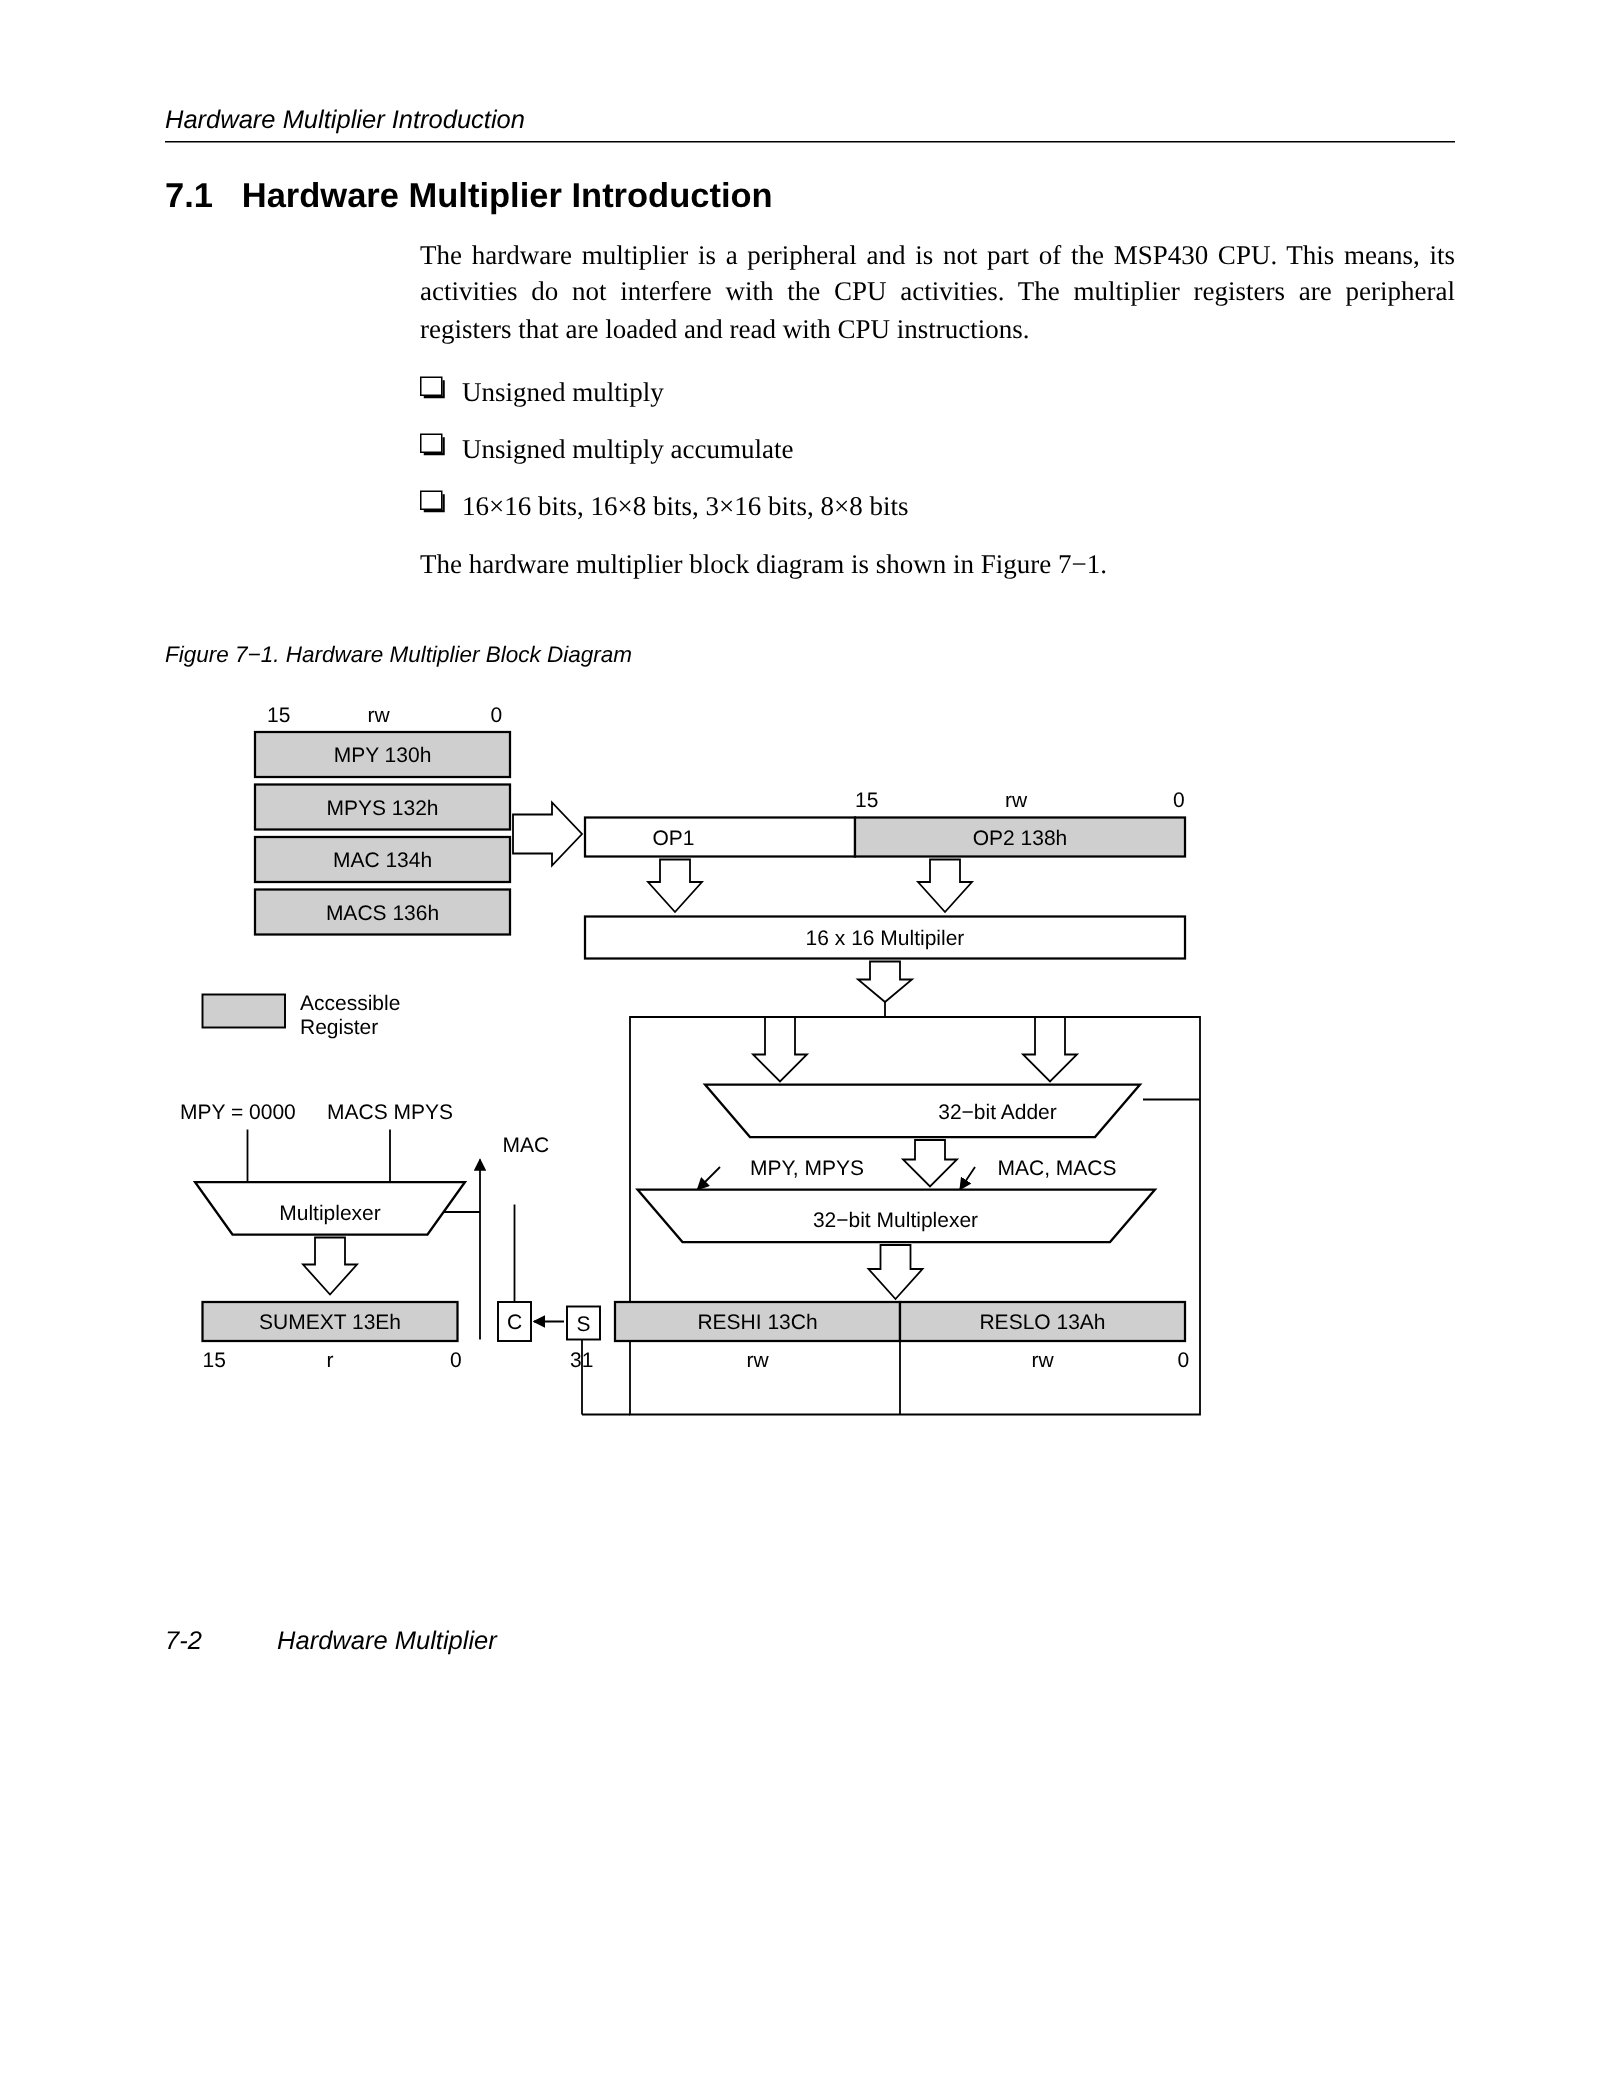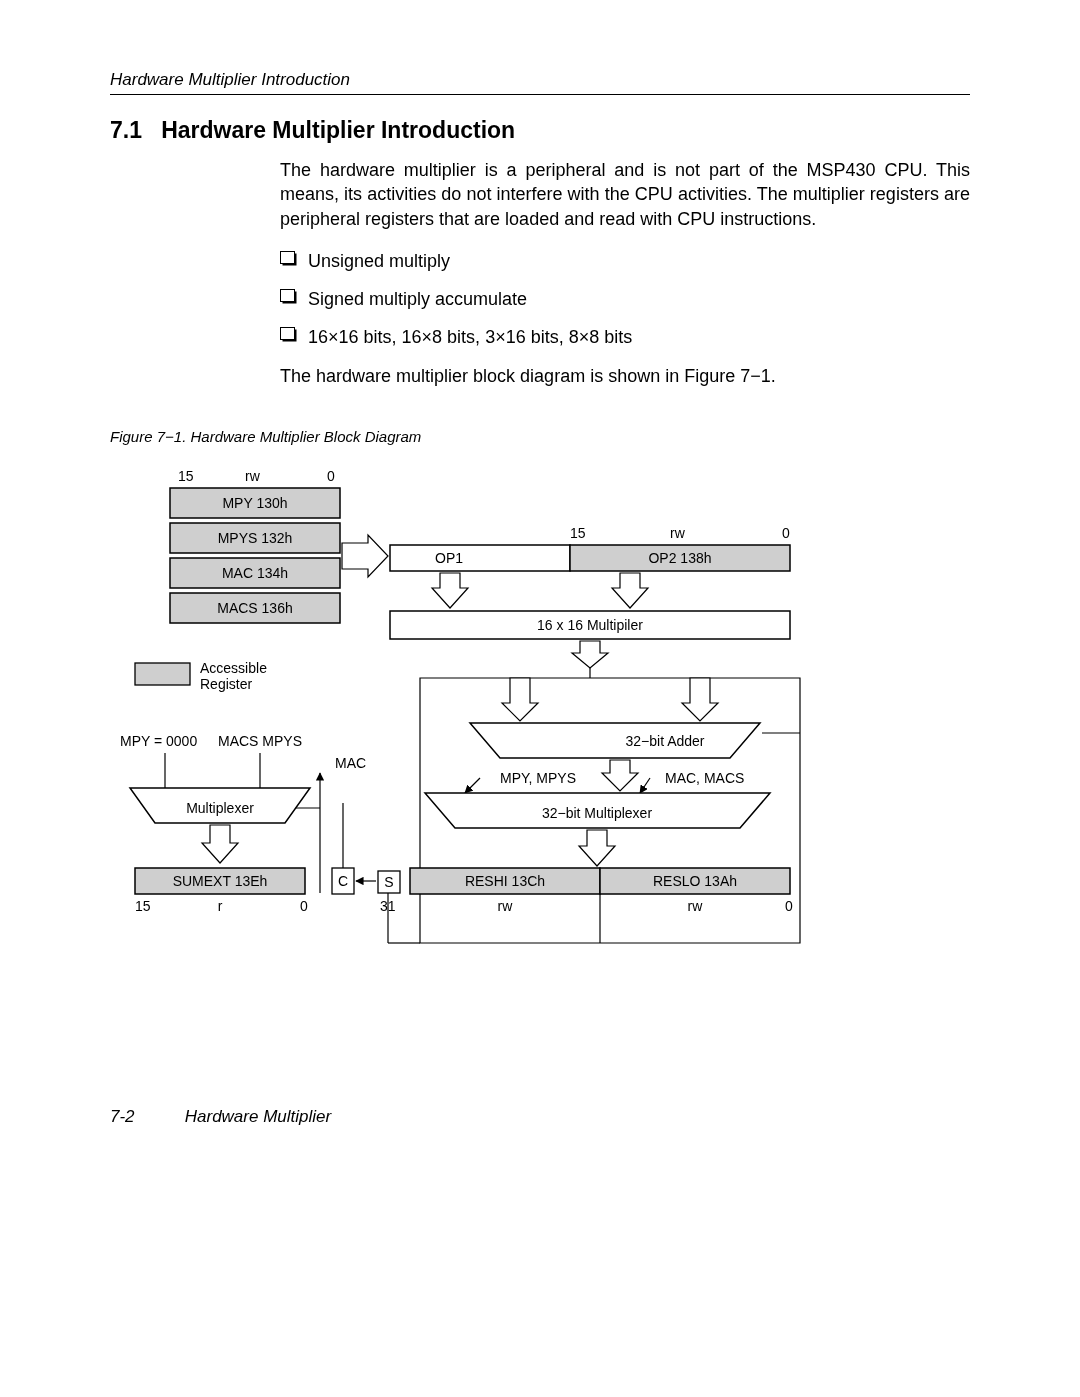--- a/index.html
+++ b/index.html
@@ -26,20 +26,21 @@
   .section-title {
     font-weight: bold;
     font-size: 23px;
     margin: 4px 0 14px 0;
   }
   .body-col {
     margin-left: 170px;
     font-size: 18px;
     line-height: 1.35;
     text-align: justify;
+    font-family: Liberation Serif, serif;
   }
   .body-col p { margin: 0 0 18px 0; }
   ul.checklist {
     list-style: none;
     padding: 0;
     margin: 0 0 1px 0;
   }
   ul.checklist li {
     margin: 0 0 14px 0;
     padding-left: 28px;
@@ -52,21 +53,21 @@
     border: 1.2px solid #000;
     box-shadow: 2px 2px 0 -0.5px #000;
     background: #fff;
   }
   .figure-caption {
     font-style: italic;
     font-size: 15px;
     margin: 40px 0 18px 0;
   }
   .footer {
-    margin-top: 120px;
+    margin-top: 96px;
     font-size: 17px;
   }
   .footer .pn { font-style: italic; display:inline-block; width:70px; }
   .footer .ft { font-style: italic; }
 
   
   .diagram-wrap {
     margin-top: 10px;
   }
   svg text { font-family: Arial, Helvetica, sans-serif; }
@@ -80,21 +81,21 @@
 
   <h2 class="section-title">
     <span>7.1</span>&nbsp;&nbsp;
     <span>Hardware Multiplier Introduction</span>
   </h2>
 
   <div class="body-col">
     <p>The hardware multiplier is a peripheral and is not part of the MSP430 CPU. This means, its activities do not interfere with the CPU activities. The multiplier registers are peripheral registers that are loaded and read with CPU instructions.</p>
     <ul class="checklist">
       <li><span class="cb"></span><span>Unsigned multiply</span></li>
-      <li><span class="cb"></span><span>Signed multiply accumulate</span></li>
+      <li><span class="cb"></span><span>Unsigned multiply accumulate</span></li>
       <li><span class="cb"></span><span>16×16 bits, 16×8 bits, 3×16 bits, 8×8 bits</span></li>
     </ul>
     <p>The hardware multiplier block diagram is shown in Figure 7−1.</p>
   </div>
 
   <div class="figure-caption">Figure 7−1. Hardware Multiplier Block Diagram</div>
 
   <div class="diagram-wrap">
     <svg width="860" height="520" viewBox="0 0 860 520">
       <defs>

